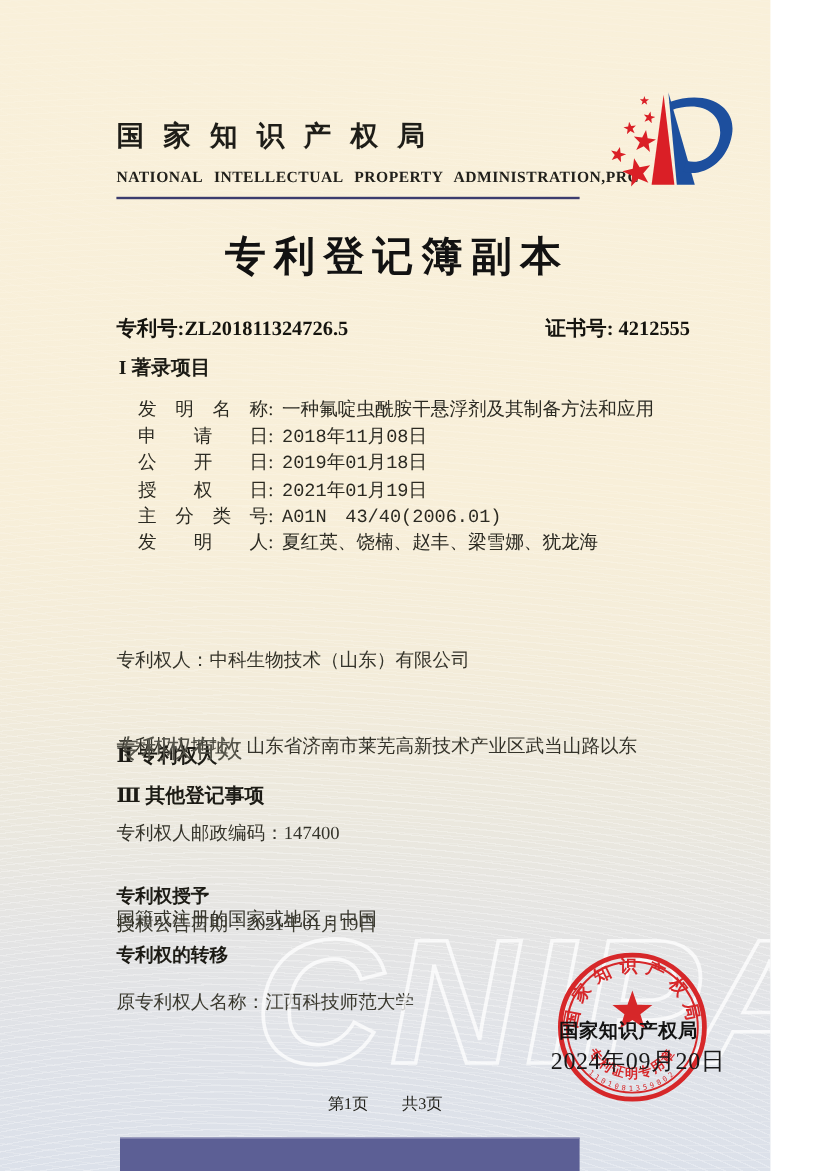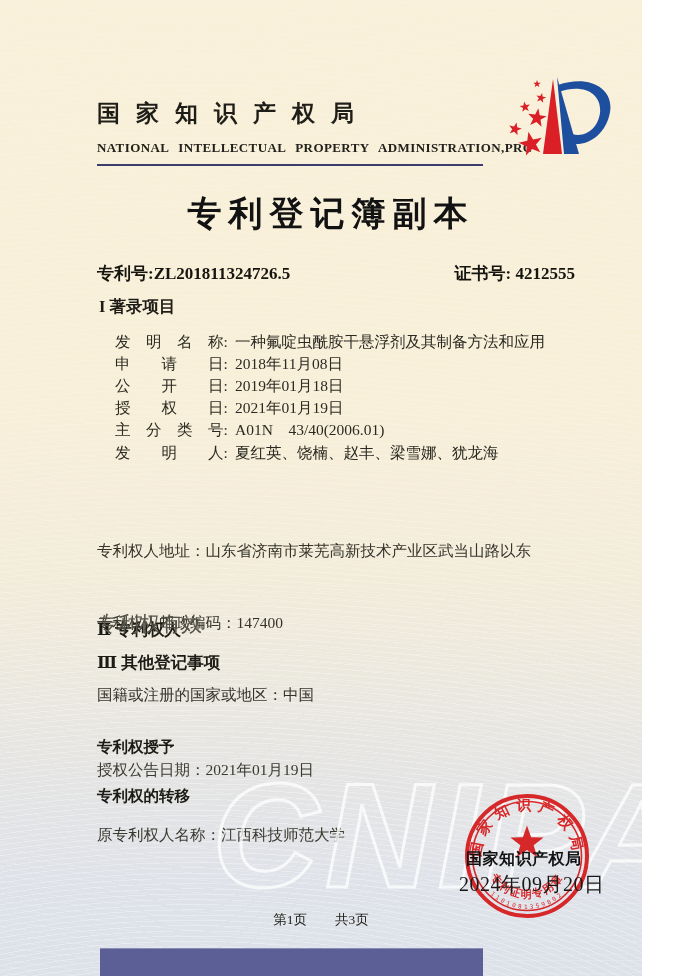--- a/index.html
+++ b/index.html
@@ -19,23 +19,23 @@
   .agency-en{left:97px;top:140px;font-size:13px;font-weight:700;letter-spacing:.4px;word-spacing:6px;color:#21201b;white-space:nowrap;}
   .head-rule{left:97px;top:164px;width:386px;height:2px;background:#3c3c6e;}
   .logo{left:492px;top:76px;}
   .doc-title{left:0;right:0;top:191px;text-align:center;padding-left:20px;
     font-size:34px;font-weight:700;letter-spacing:7px;color:#121212;}
   .patent-row{left:97px;top:252px;width:478px;display:flex;justify-content:space-between;
     font-size:17px;font-weight:700;color:#15140f;margin-top:10px;}
   .sec-heading{font-size:16.5px;font-weight:700;color:#1c1b15;}
   .sec1-h{left:99px;top:296px;}
   .fields{left:115px;top:331px;font-size:15.5px;color:#2b2a22;}
-  .frow{display:flex;height:22.2px;align-items:center;white-space:pre;}
+  .frow{display:flex;height:22.2px;align-items:flex-start;white-space:pre;}
   .flabel{width:120px;}
-  .fvalue{white-space:pre;}
+  .fvalue{white-space:pre;font-family:Liberation Mono, monospace;}
   .owner{left:97px;top:491px;font-size:15.5px;color:#34332a;line-height:24px;white-space:pre;}
   .sec2-h{left:97px;top:619px;}
   .status{left:97px;top:610px;font-size:21px;color:#55544a;}
   .sec3-h{left:97px;top:652px;}
   .sub-h{font-size:15.5px;font-weight:700;color:#1c1b15;}
   .grant-h{left:97px;top:737px;}
   .grant-line{left:97px;top:760px;font-size:15.5px;color:#3a392f;}
   .transfer-h{left:97px;top:786px;}
   .transfer-line{left:97px;top:825px;font-size:15.5px;color:#3a392f;}
   .watermark{left:212px;top:762px;width:480px;font-family:"Liberation Sans","DejaVu Sans",sans-serif;
@@ -104,20 +104,21 @@
       <span class="flabel">主　分　类　号:</span>
       <span class="fvalue">A01N　43/40(2006.01)</span>
     </div>
     <div class="frow">
       <span class="flabel">发　　明　　人:</span>
       <span class="fvalue">夏红英、饶楠、赵丰、梁雪娜、犹龙海</span>
     </div>
   </div>
 
   <div class="abs owner">
+    <div>专利权人：中科生物技术（山东）有限公司</div>
     <div>专利权人地址：山东省济南市莱芜高新技术产业区武当山路以东</div>
     <div>专利权人邮政编码：147400</div>
     <div>国籍或注册的国家或地区：中国</div>
   </div>
 
   <div class="abs sec-heading sec2-h">Ⅱ 专利权人</div>
   <div class="abs status">专利权有效</div>
 
   <div class="abs sec-heading sec3-h">Ⅲ 其他登记事项</div>
   <div class="abs sub-h grant-h">专利权授予</div>

